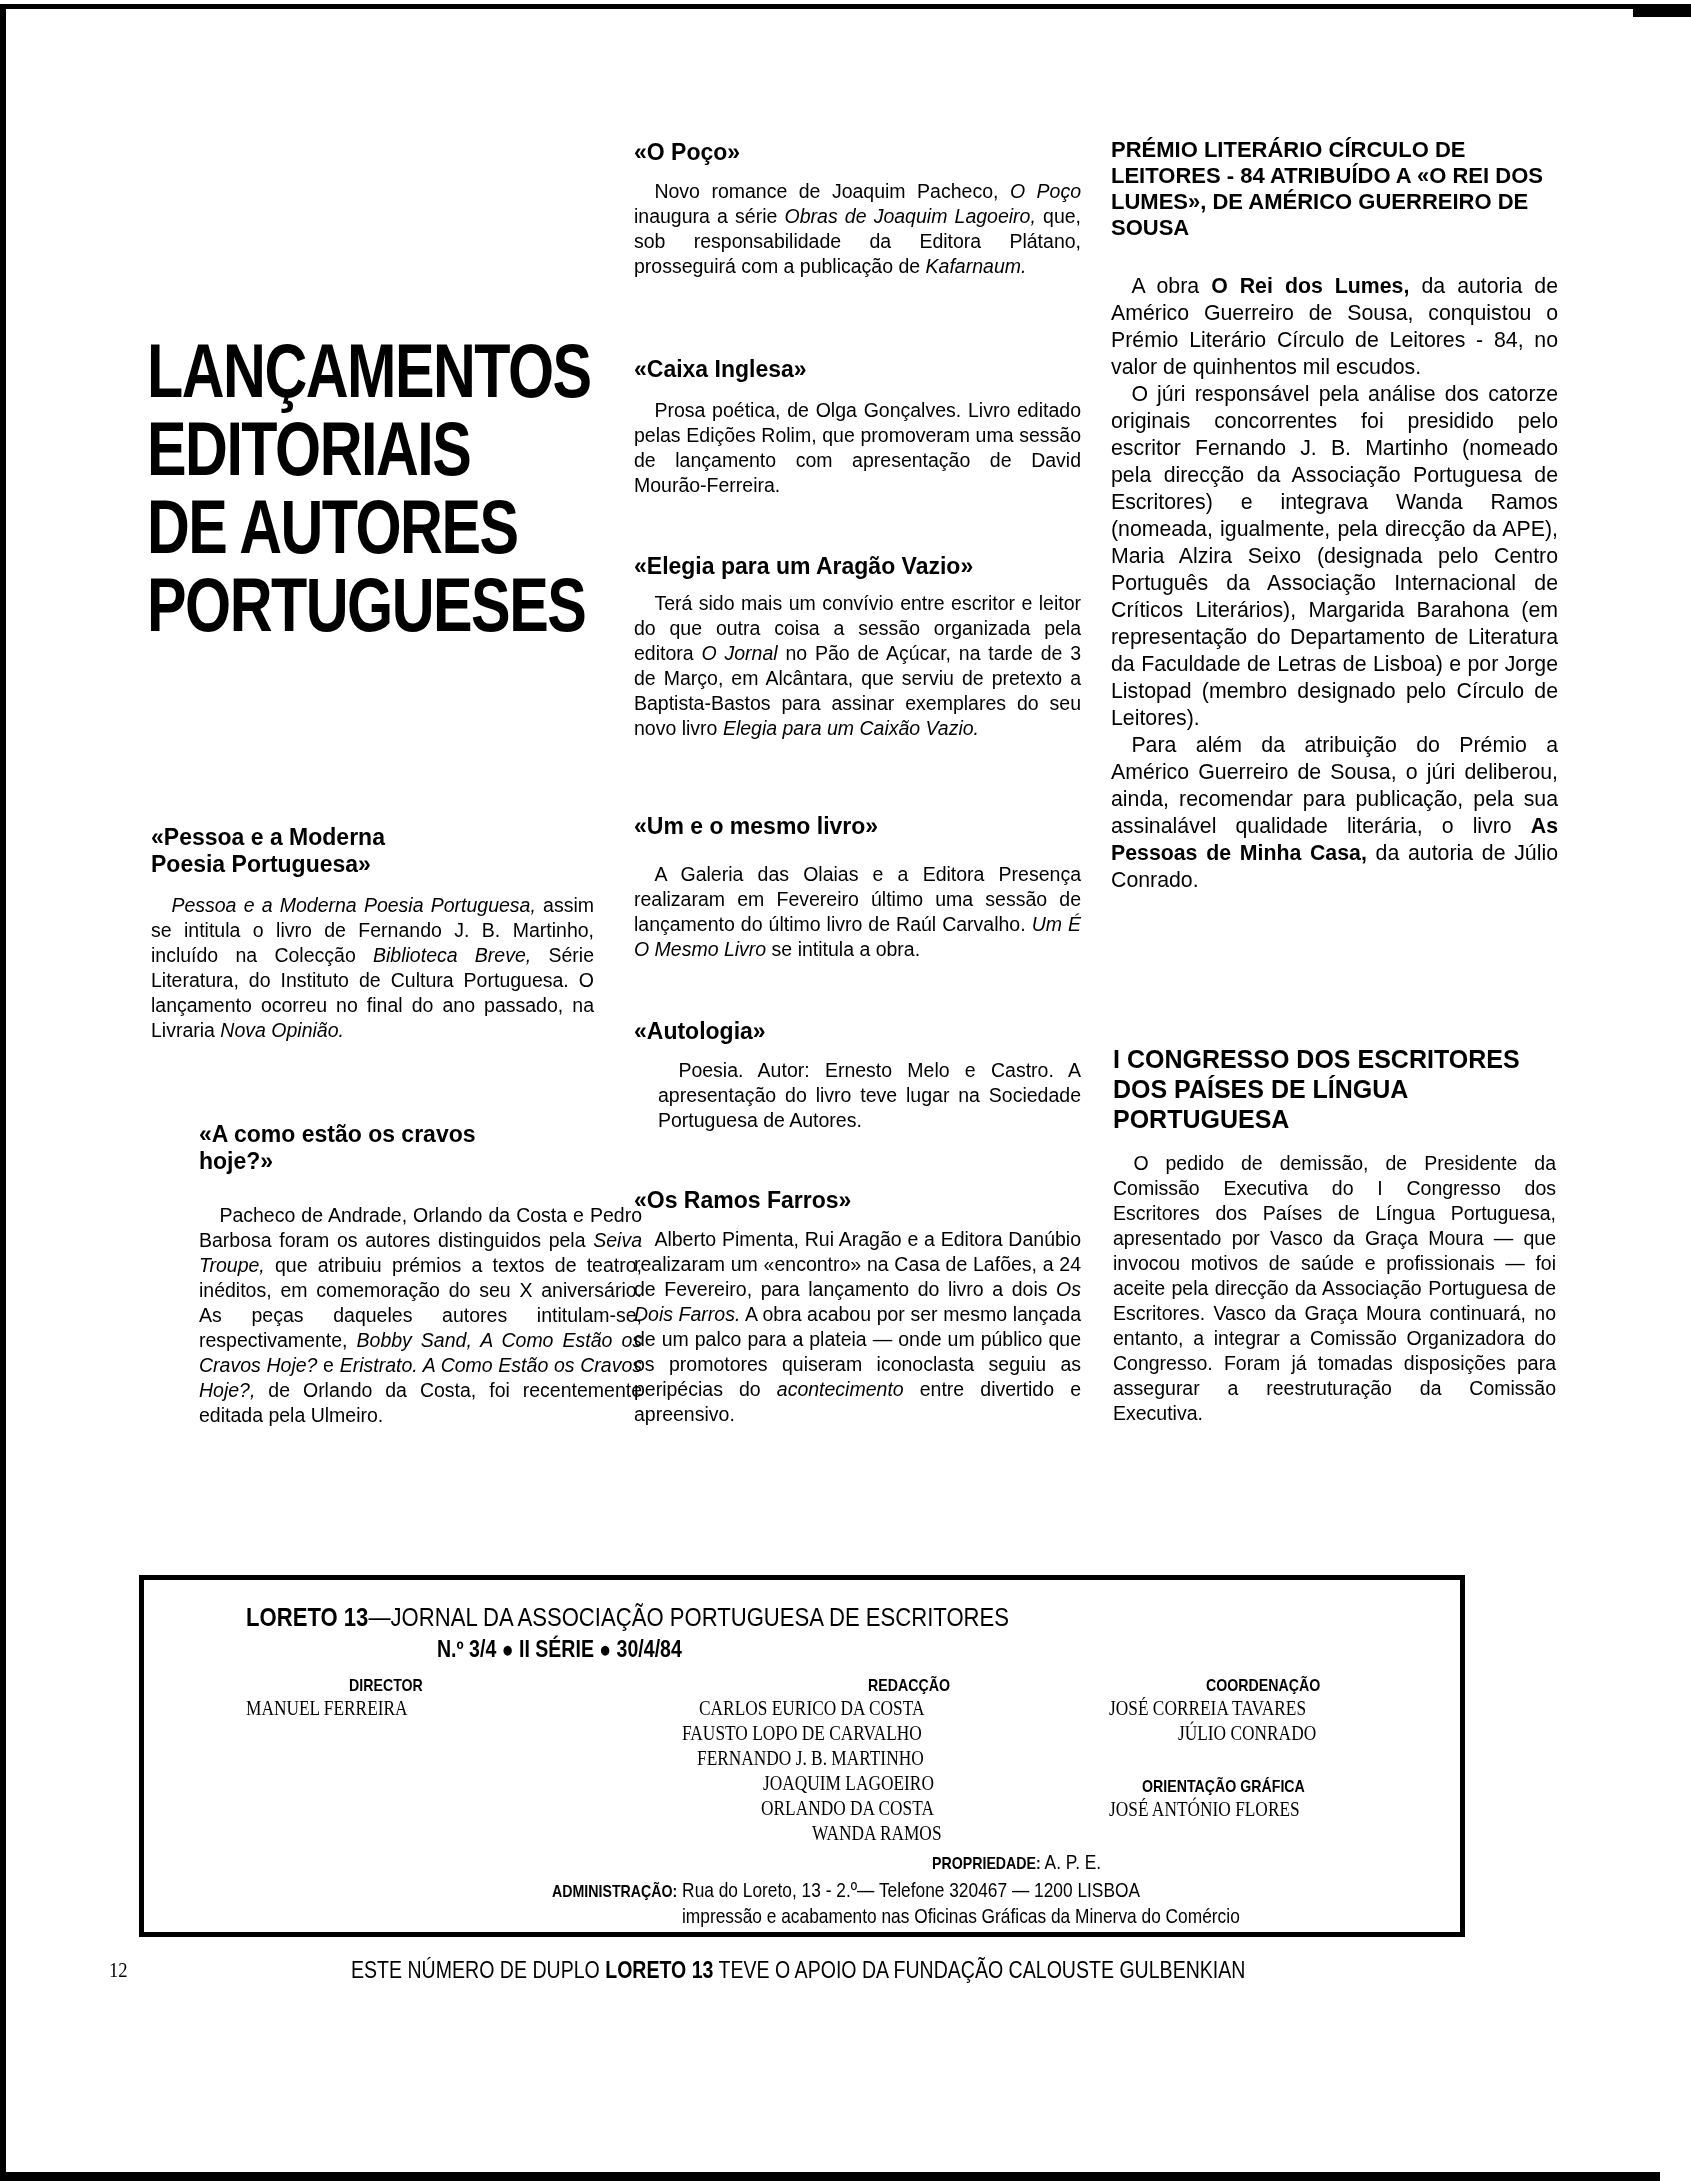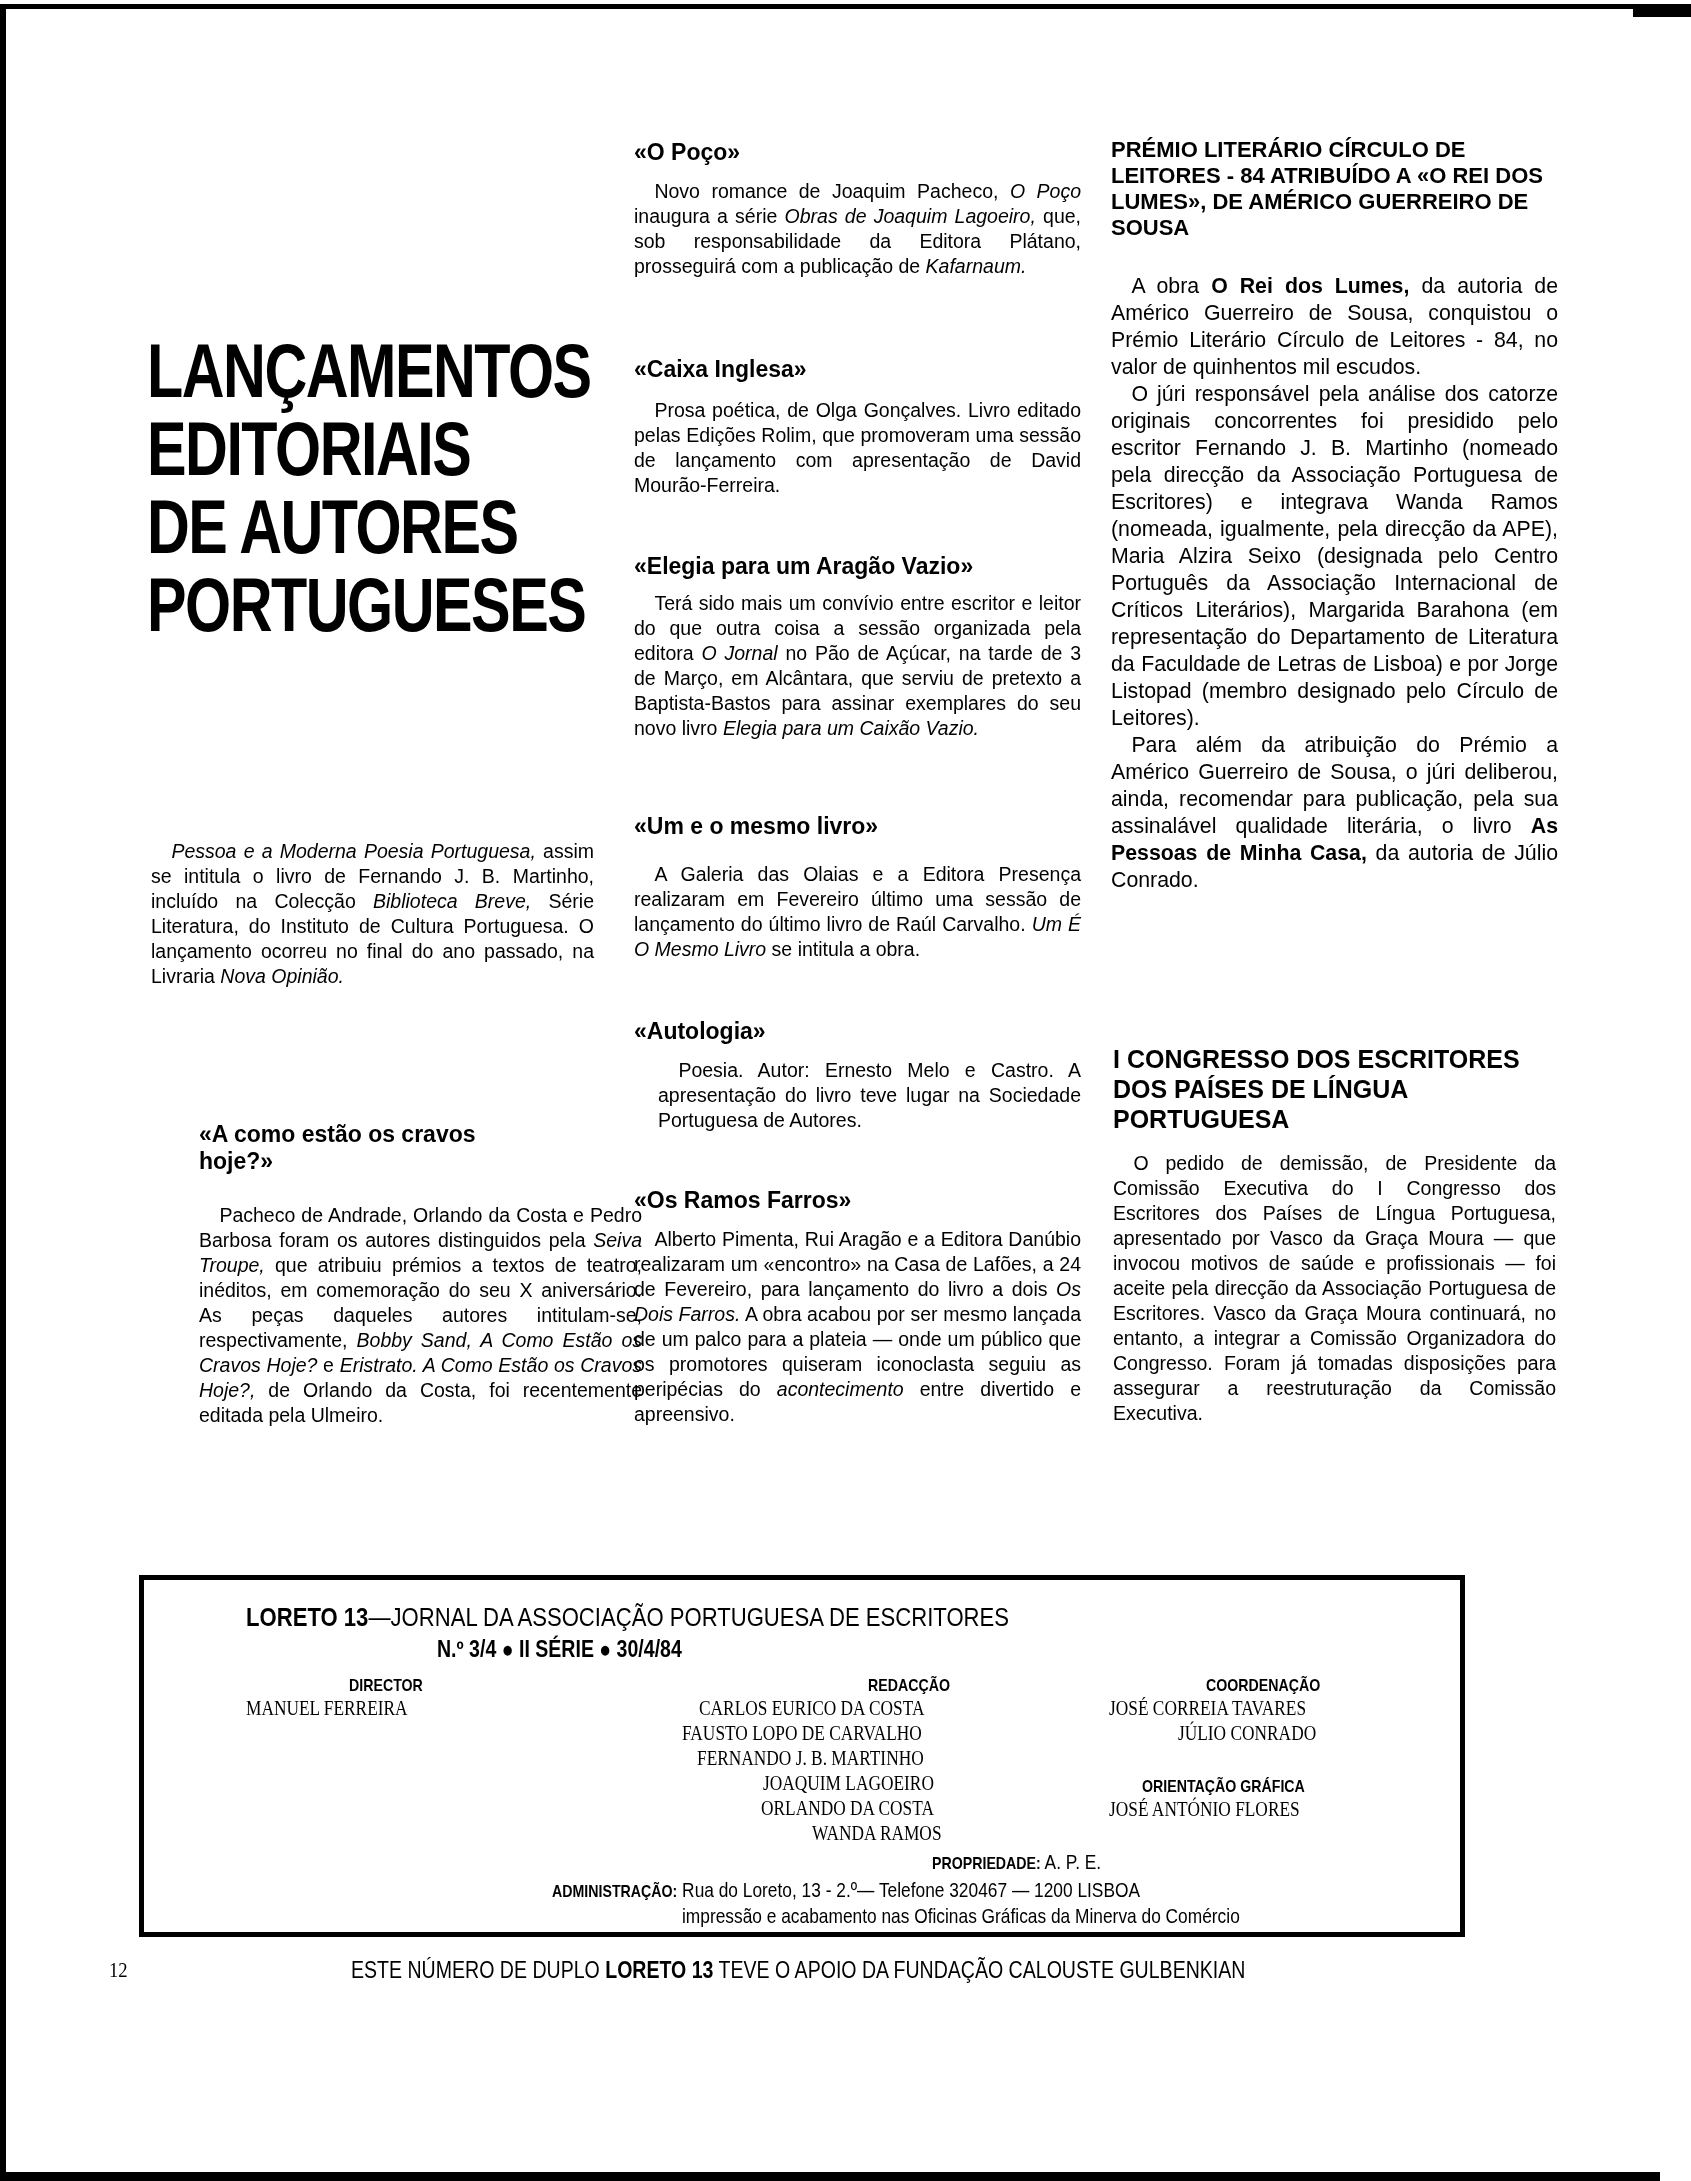--- a/index.html
+++ b/index.html
@@ -56,20 +56,21 @@
 <div class="frame-bottom"></div>
 
 <div class="headline">
   <div>LANÇAMENTOS</div>
   <div>EDITORIAIS</div>
   <div>DE AUTORES</div>
   <div>PORTUGUESES</div>
 </div>
 
 <div class="article" style="left:151px; top:824px; width:443px;">
+  <h3 class="h3" style="width:306px;">«Pessoa e a Moderna Poesia Portuguesa»</h3>
   <p class="p" style="margin-top:15px;"><i>Pessoa e a Moderna Poesia Portuguesa,</i><span> assim se intitula o livro de Fernando J. B. Martinho, incluído na Colecção </span><i>Biblioteca Breve,</i><span> Série Literatura, do Instituto de Cultura Portuguesa. O lançamento ocorreu no final do ano passado, na Livraria </span><i>Nova Opinião.</i></p>
 </div>
 
 <div class="article" style="left:151px; top:1121px; width:443px;margin-left:48px;">
   <h3 class="h3" style="width:343px;">«A como estão os cravos hoje?»</h3>
   <p class="p" style="margin-top:28px;"><span>Pacheco de Andrade, Orlando da Costa e Pedro Barbosa foram os autores distinguidos pela </span><i>Seiva Troupe,</i><span> que atribuiu prémios a textos de teatro, inéditos, em comemoração do seu X aniversário. As peças daqueles autores intitulam-se, respectivamente, </span><i>Bobby Sand, A Como Estão os Cravos Hoje?</i><span> e </span><i>Eristrato. A Como Estão os Cravos Hoje?,</i><span> de Orlando da Costa, foi recentemente editada pela Ulmeiro.</span></p>
 </div>
 
 <div class="article" style="left:634px; top:139px; width:447px;">
   <h3 class="h3">«O Poço»</h3>

